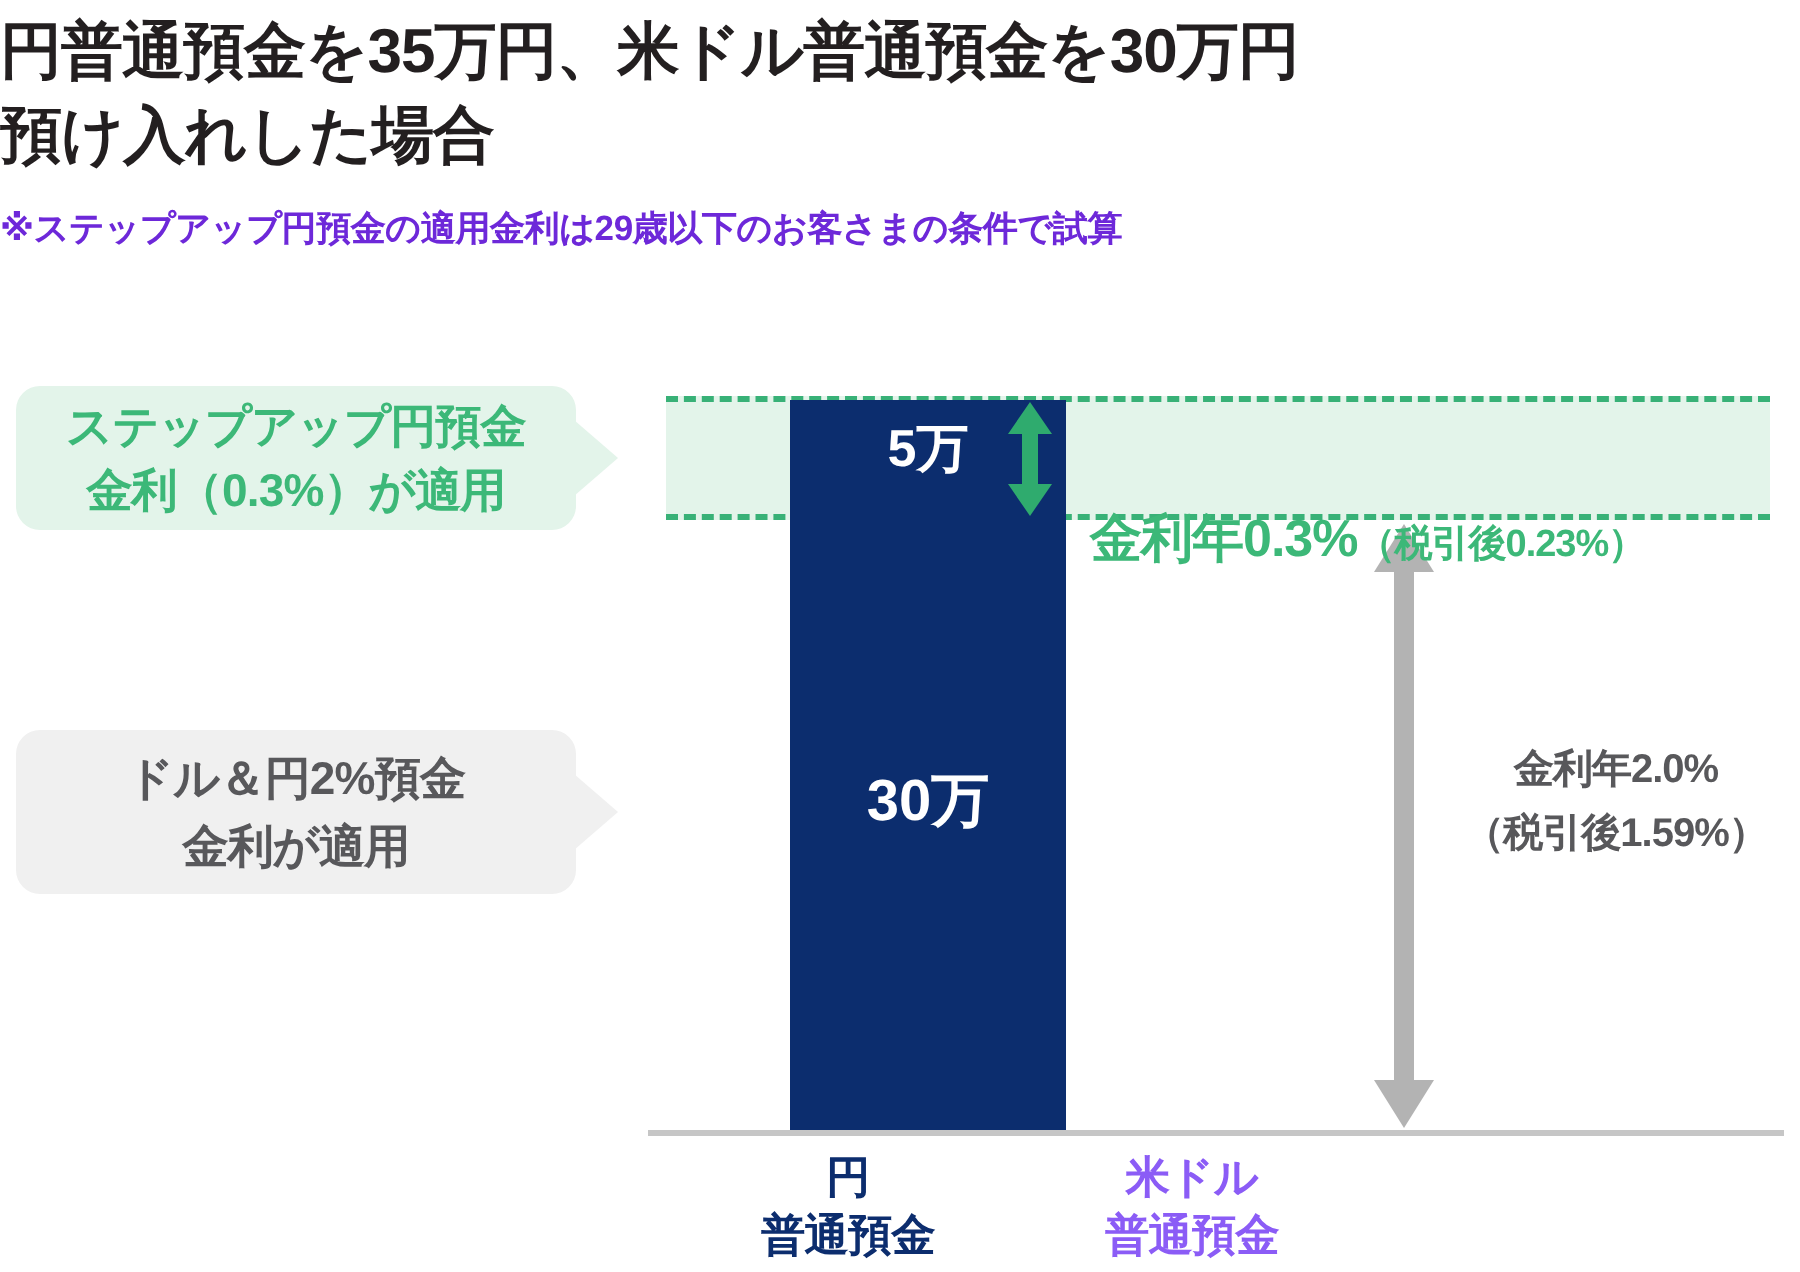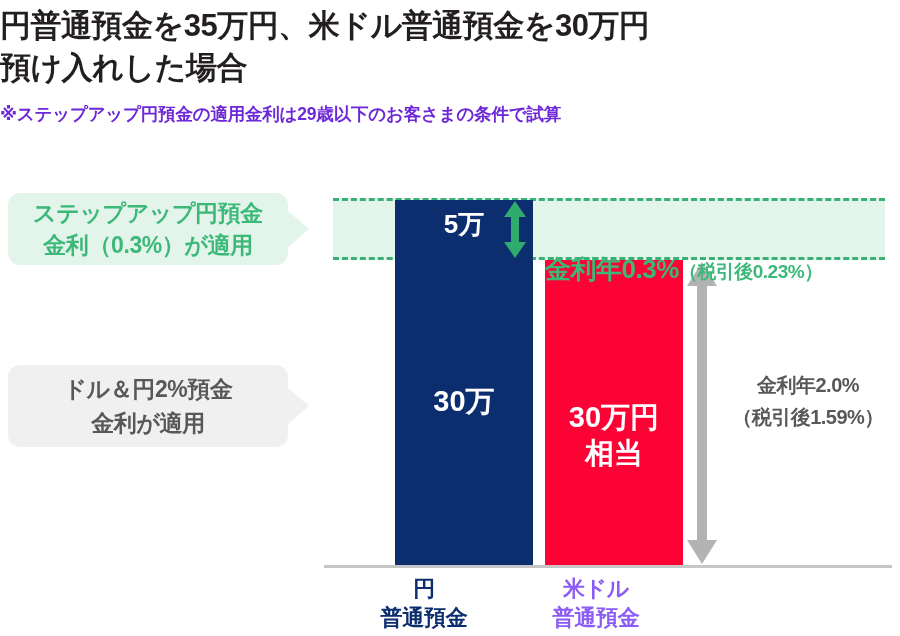--- a/index.html
+++ b/index.html
@@ -265,24 +265,20 @@
 
 <div id="chart">
 
   <div id="green-band"></div>
 
   <div id="bar-yen" class="bar">
     <div id="yen-top-label" class="bar-label">5万</div>
     <div id="yen-bottom-label" class="bar-label">30万</div>
   </div>
 
-  <div id="bar-usd" class="bar">
-    <div id="usd-label" class="bar-label">30万円
-相当</div>
-  </div>
 
   <svg id="arrow-green" viewBox="0 0 30 59">
     <polygon points="15,1 26,17 19,17 19,42 26,42 15,58 4,42 11,42 11,17 4,17" fill="#2fab6e"></polygon>
   </svg>
 
   <svg id="arrow-gray" viewBox="0 0 34 306">
     <polygon points="17,2 32,26 22,26 22,280 32,280 17,304 2,280 12,280 12,26 2,26" fill="#b3b3b3"></polygon>
   </svg>
 
   <div id="rate-green">

